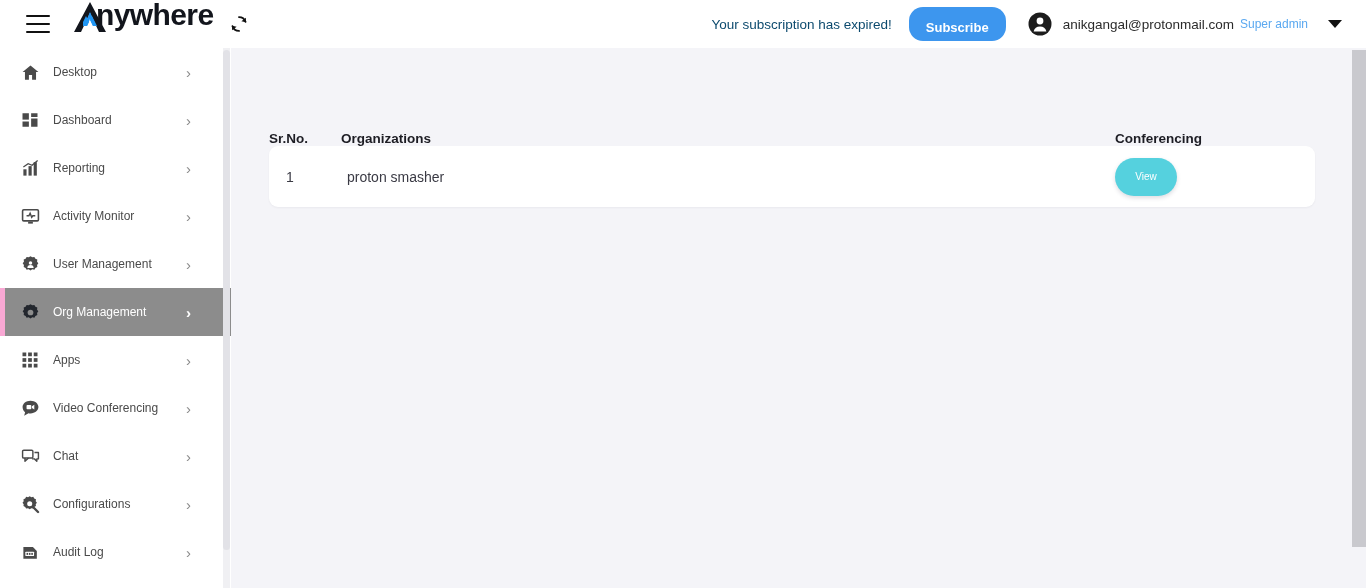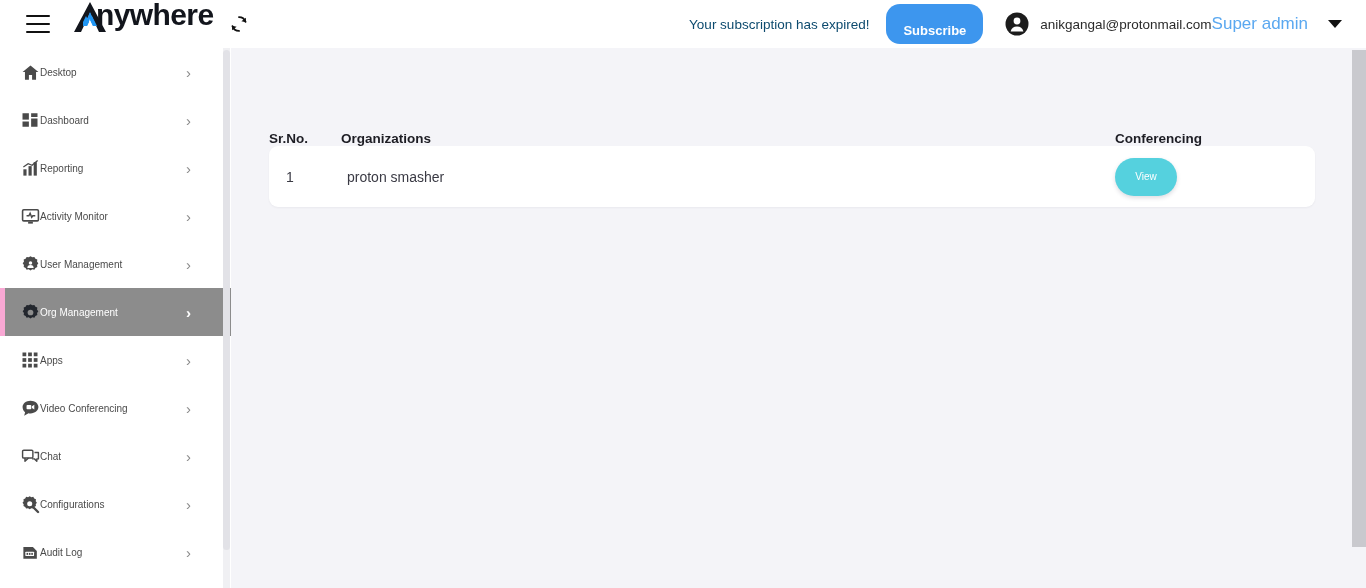--- a/index.html
+++ b/index.html
@@ -80,39 +80,40 @@
     white-space: nowrap;
   }
   .subscribe-btn {
     margin-left: 17px;
     background: #3d96ee;
     color: #ffffff;
     font-size: 13px;
     font-weight: bold;
     border: none;
     border-radius: 14px;
-    padding: 20px 17px 7px 17px;
+    padding: 14px 17px 7px 17px;
     cursor: pointer;
     line-height: 1;
     font-family: "Liberation Sans", sans-serif;
   }
   .avatar {
     margin-left: 22px;
     width: 24px;
     height: 24px;
     display: block;
   }
   .user-email {
     margin-left: 11px;
     font-size: 13.5px;
     color: #2b2b2b;
     white-space: nowrap;
   }
   .user-role {
-    font-size: 17px;
+    margin-left: 6px;
+    font-size: 12px;
     color: #5aa8f0;
     white-space: nowrap;
   }
   .caret-down {
     margin-left: 20px;
     width: 0; height: 0;
     border-left: 7px solid transparent;
     border-right: 7px solid transparent;
     border-top: 8px solid #111111;
     cursor: pointer;
@@ -147,21 +148,22 @@
   .nav-item .nav-icon {
     width: 20px;
     height: 20px;
     flex: 0 0 20px;
     display: flex;
     align-items: center;
     justify-content: center;
     color: #4a4a4a;
   }
   .nav-item .nav-label {
-    font-size: 10px;
+    margin-left: 13px;
+    font-size: 12px;
     color: #4a4a4a;
     white-space: nowrap;
   }
   .nav-item .nav-chev {
     margin-left: auto;
     font-size: 15px;
     color: #8a8a8a;
     font-weight: normal;
     padding-right: 28px;
   }

